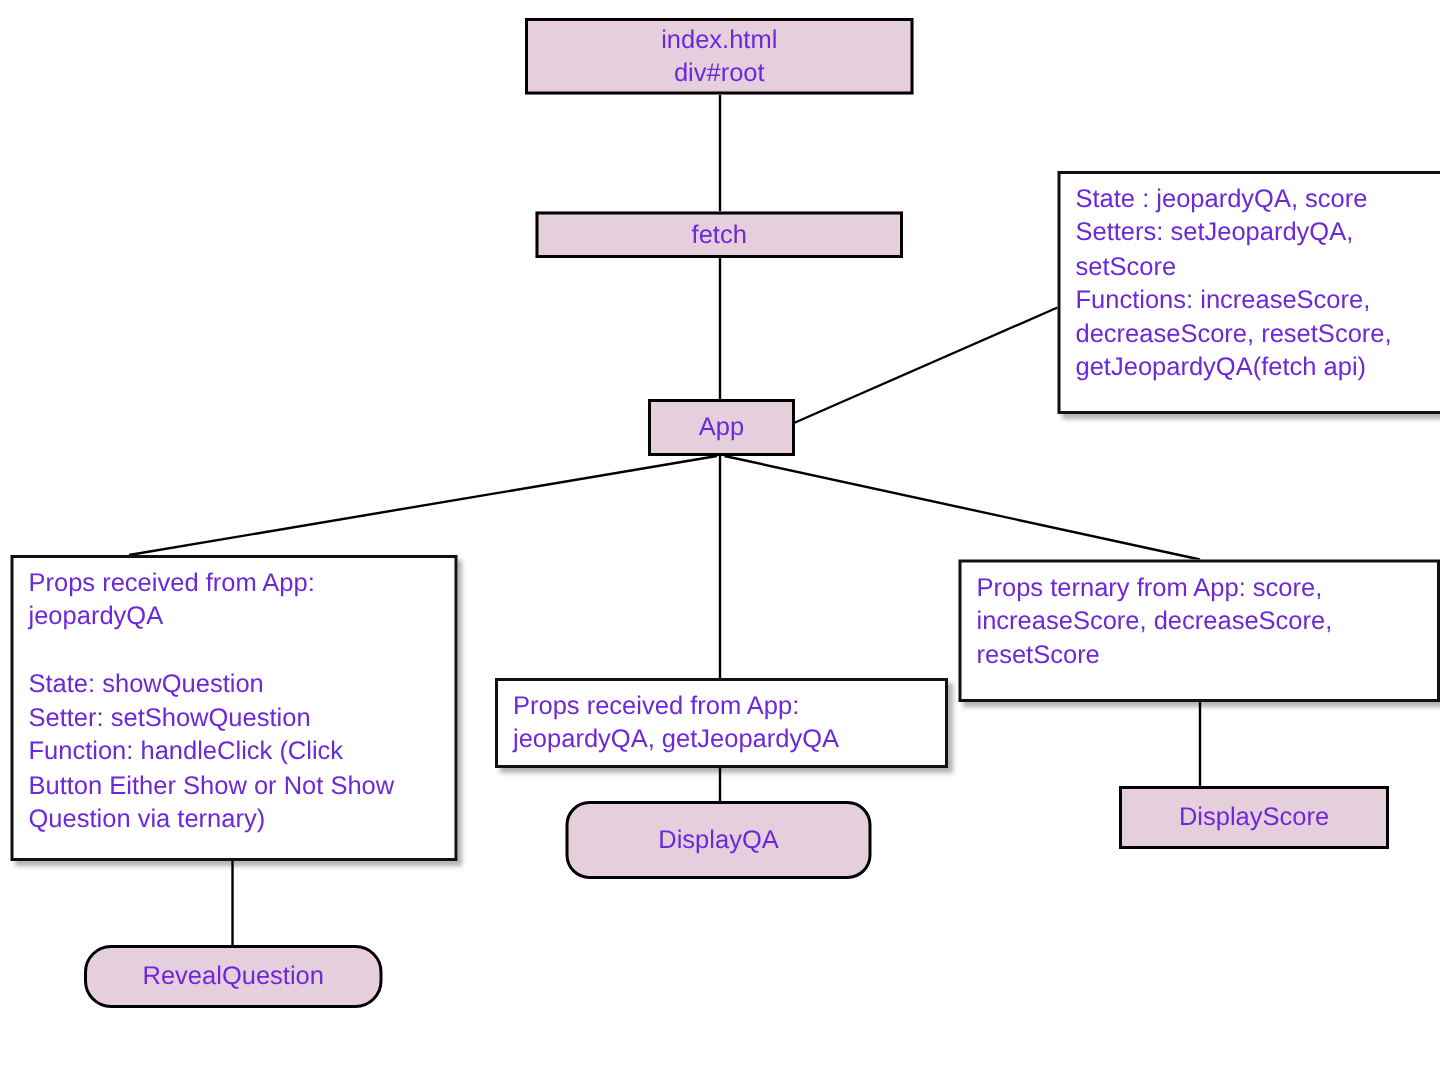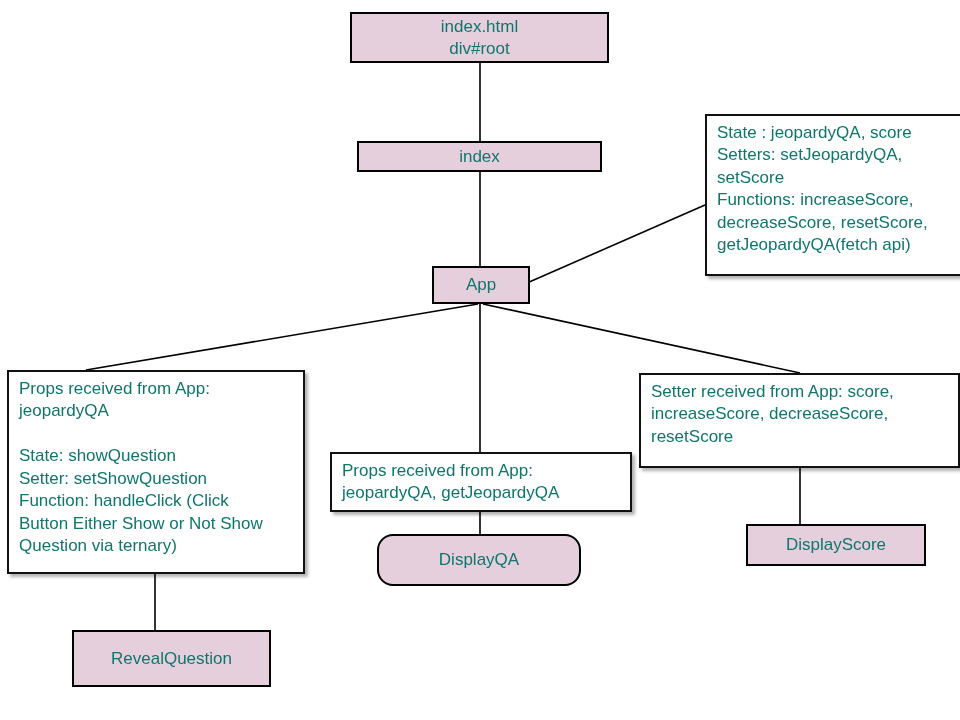--- a/index.html
+++ b/index.html
@@ -29,21 +29,21 @@
   }
   .node {
     position: absolute;
     box-sizing: border-box;
     border: 2px solid #000000;
     display: flex;
     align-items: center;
     justify-content: center;
     text-align: center;
     font-size: 17px;
-    color: #0f766e;
+    color: #6d28d9;
     line-height: 1.25;
     white-space: pre-line;
     z-index: 2;
   }
   .node.component {
     background: #e6cfdc;
   }
   .node.note {
     background: #ffffff;
     border: 2px solid #111111;
@@ -70,38 +70,38 @@
       <line x1="478" y1="304" x2="86" y2="370" stroke="#000000" stroke-width="1.6"></line>
       <line x1="480" y1="304" x2="480" y2="452" stroke="#000000" stroke-width="1.6"></line>
       <line x1="483" y1="304" x2="800" y2="373" stroke="#000000" stroke-width="1.6"></line>
       <line x1="155" y1="574" x2="155" y2="630" stroke="#000000" stroke-width="1.6"></line>
       <line x1="480" y1="512" x2="480" y2="534" stroke="#000000" stroke-width="1.6"></line>
       <line x1="800" y1="468" x2="800" y2="524" stroke="#000000" stroke-width="1.6"></line>
     </svg>
   <div id="node-layer">
       <div class="node component" style="left: 350px; top: 12px; width: 259px; height: 51px;"><span class="node-text">index.html
 div#root</span></div>
-      <div class="node component" style="left: 357px; top: 141px; width: 245px; height: 31px;"><span class="node-text">index</span></div>
+      <div class="node component" style="left: 357px; top: 141px; width: 245px; height: 31px;"><span class="node-text">fetch</span></div>
       <div class="node component" style="left: 432px; top: 266px; width: 98px; height: 38px;"><span class="node-text">App</span></div>
       <div class="node component" style="left: 377px; top: 534px; width: 204px; height: 52px; border-radius: 16px;"><span class="node-text">DisplayQA</span></div>
       <div class="node component" style="left: 746px; top: 524px; width: 180px; height: 42px;"><span class="node-text">DisplayScore</span></div>
-      <div class="node component" style="left: 72px; top: 630px; width: 199px; height: 57px;"><span class="node-text">RevealQuestion</span></div>
+      <div class="node component" style="left: 56px; top: 630px; width: 199px; height: 42px; border-radius: 18px;"><span class="node-text">RevealQuestion</span></div>
       <div class="node note" style="left: 705px; top: 114px; width: 280px; height: 162px;"><span class="note-text">State : jeopardyQA, score
 Setters: setJeopardyQA,
 setScore
 Functions: increaseScore,
 decreaseScore, resetScore,
 getJeopardyQA(fetch api)</span></div>
       <div class="node note" style="left: 7px; top: 370px; width: 298px; height: 204px;"><span class="note-text">Props received from App:
 jeopardyQA
 
 State: showQuestion
 Setter: setShowQuestion
 Function: handleClick (Click
 Button Either Show or Not Show
 Question via ternary)</span></div>
       <div class="node note" style="left: 330px; top: 452px; width: 302px; height: 60px;"><span class="note-text">Props received from App:
 jeopardyQA, getJeopardyQA</span></div>
-      <div class="node note" style="left: 639px; top: 373px; width: 321px; height: 95px;"><span class="note-text">Setter received from App: score,
+      <div class="node note" style="left: 639px; top: 373px; width: 321px; height: 95px;"><span class="note-text">Props ternary from App: score,
 increaseScore, decreaseScore,
 resetScore</span></div>
     </div>
 </div>
 
 </body></html>

